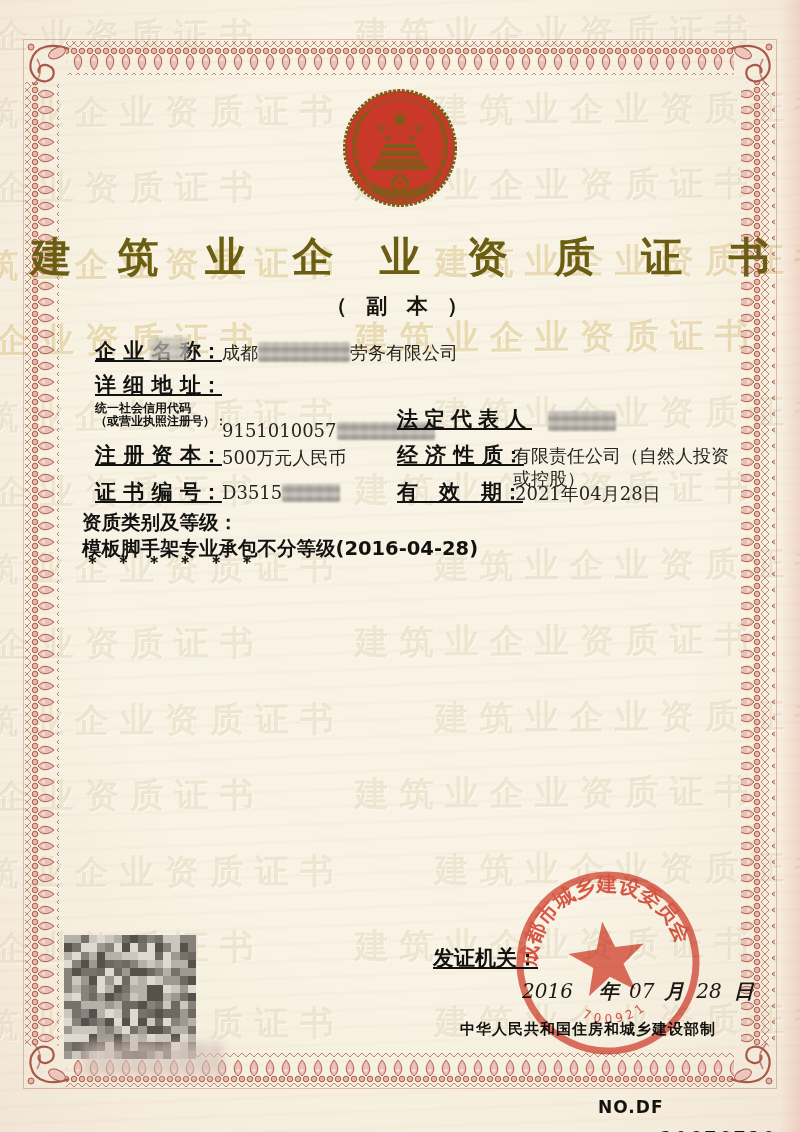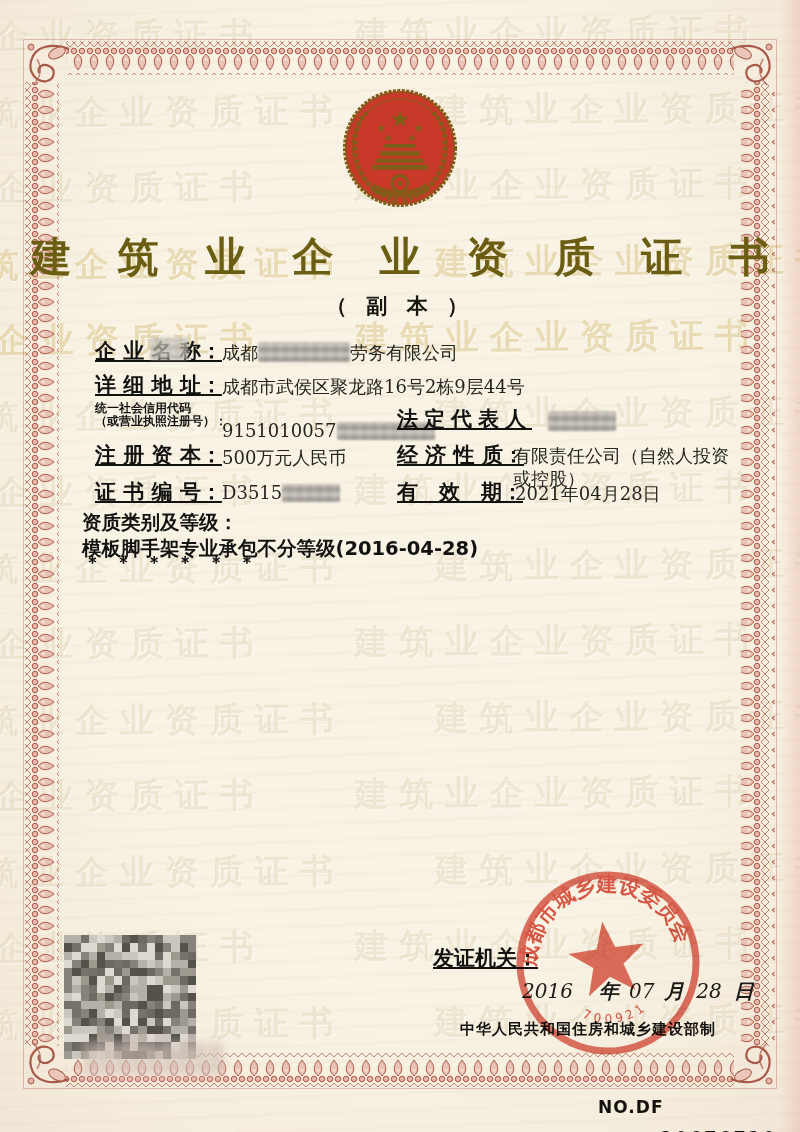--- a/index.html
+++ b/index.html
@@ -144,21 +144,20 @@
   </svg>
 
   <div class="abs subtitle">（ 副 本 ）</div>
   <div class="abs title">建 筑 业 企 业 资 质 证 书</div>
 
   <div class="abs lbl" style="left:95px;top:337px;">企 业 名 称：</div>
   <div class="redact-ovl" style="left:150px;top:338px;width:38px;height:22px;"></div>
   <div class="abs val" style="left:222px;top:341px;"><span>成都</span><span class="redact" style="width:92px;height:20px;"></span><span>劳务有限公司</span></div>
 
   <div class="abs lbl" style="left:95px;top:371px;">详 细 地 址：</div>
-  <div class="abs val" style="left:222px;top:375px;">成都市武侯区聚龙路16号2栋9层44号</div>
 
   <div class="abs lbl-sm" style="left:95px;top:402px;">
     <div>统一社会信用代码</div>
     <div>（或营业执照注册号）：</div>
   </div>
   <div class="abs val" style="left:222px;top:411px;margin-top:9px;"><span>9151010057</span><span class="redact" style="width:98px;height:18px;"></span></div>
 
   <div class="abs lbl" style="left:397px;top:405px;letter-spacing:6px;">法定代表人</div>
   <div class="redact" style="position:absolute;left:548px;top:411px;width:68px;height:20px;z-index:3;"></div>
 

